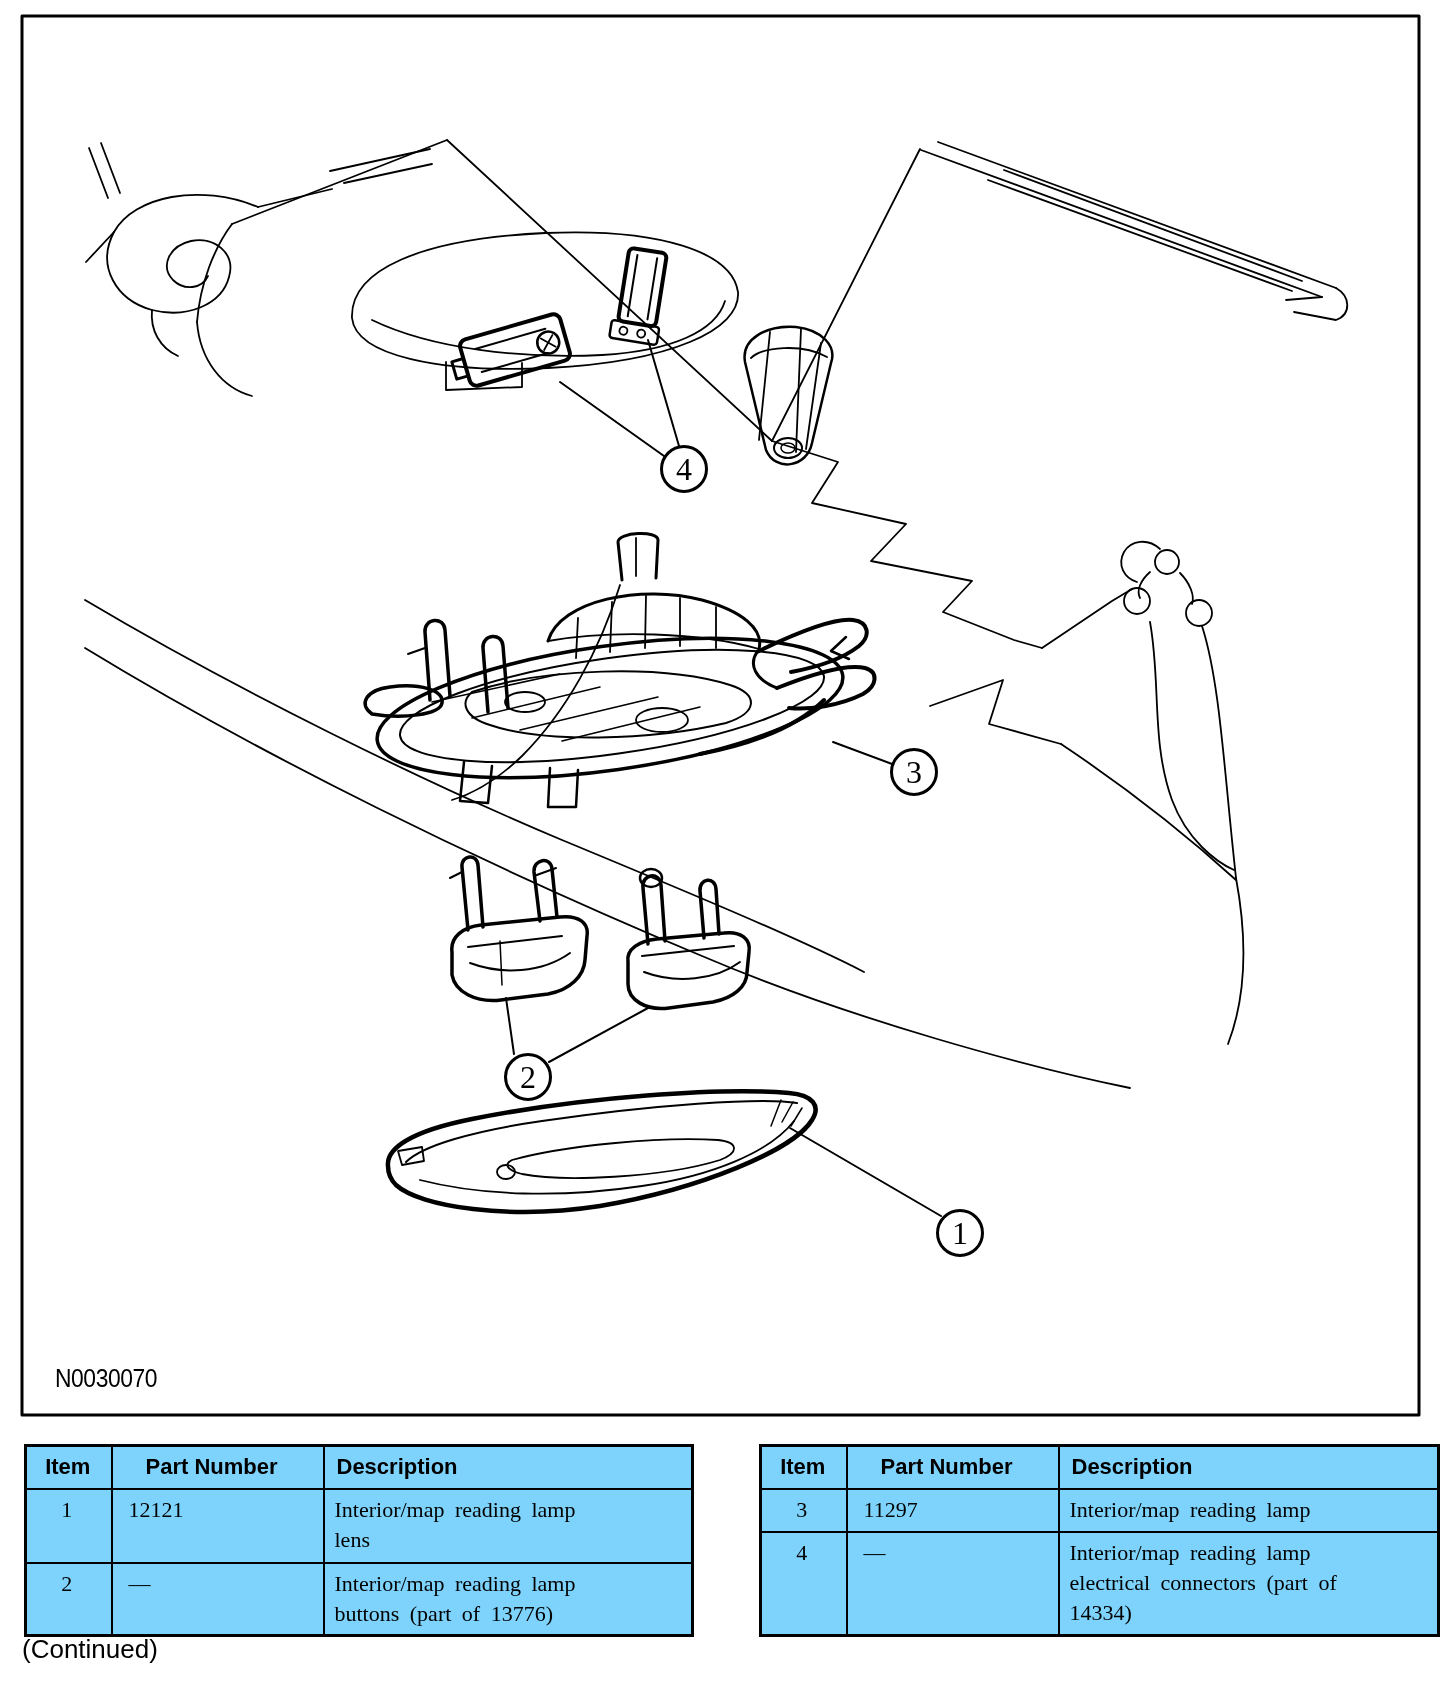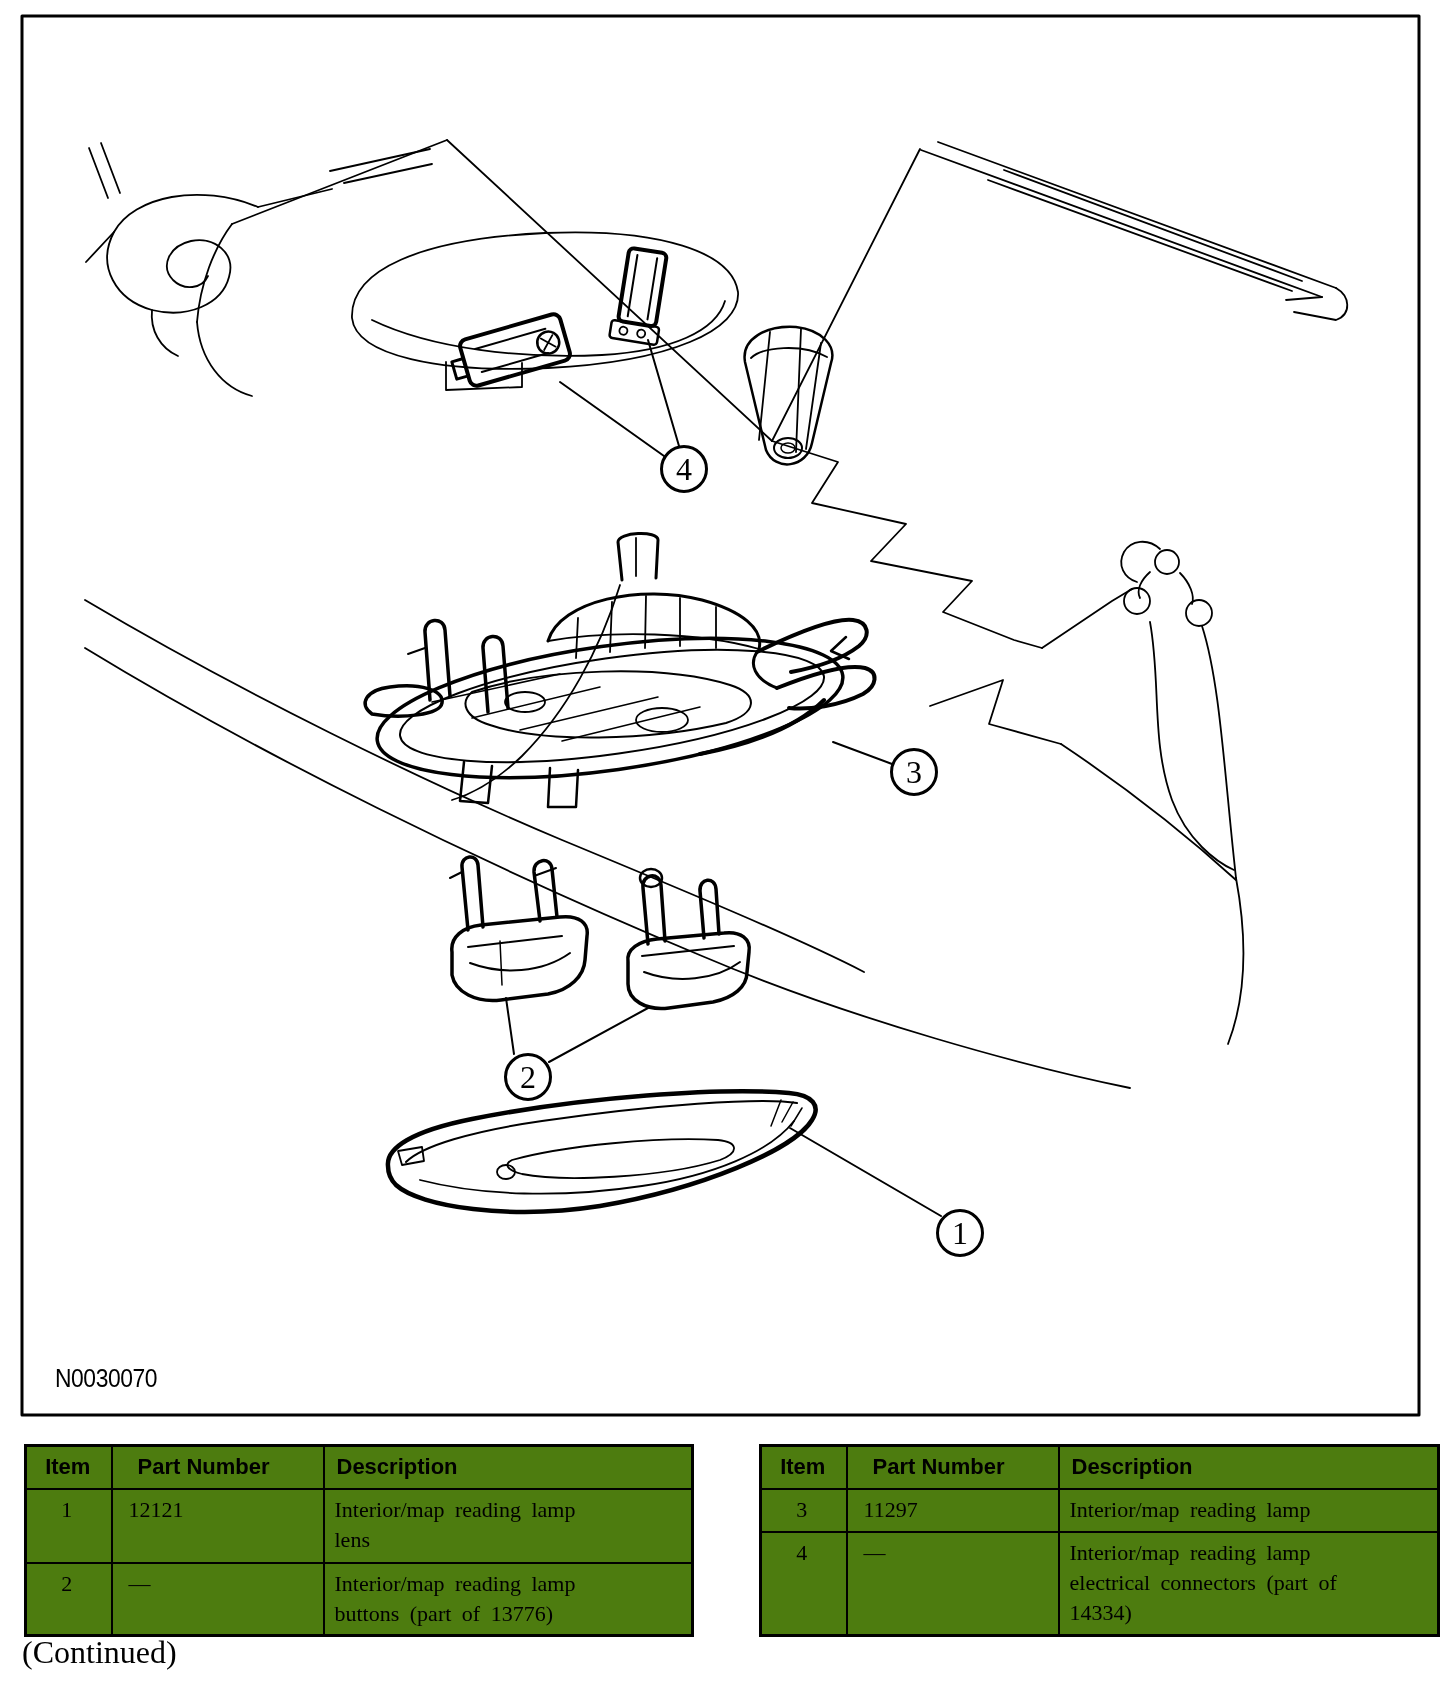--- a/index.html
+++ b/index.html
@@ -16,48 +16,48 @@
     transform:scaleX(0.88);transform-origin:left top;white-space:nowrap;
   }
   .callout{
     position:absolute;width:48px;height:48px;border:3px solid #000;
     border-radius:50%;background:#fff;box-sizing:border-box;
     display:flex;align-items:center;justify-content:center;
     font-family:"Liberation Serif", serif;font-size:32px;line-height:1;
   }
   table.parts{
     position:absolute;border-collapse:collapse;table-layout:fixed;
-    border:3px solid #000;background:#4d7c0f;
+    border:3px solid #000;background:#7dd3fc;
   }
   table.parts th, table.parts td{
     border:2px solid #000;box-sizing:border-box;overflow:hidden;
   }
   table.parts th{
     font-family:"Liberation Sans", sans-serif;font-weight:bold;
     font-size:22px;text-align:left;padding:6px 6px 6px 12px;
     vertical-align:middle;height:43px;
   }
   table.parts th.c-item{text-align:center;padding-left:4px;}
-  table.parts th.c-part{padding-left:25px;}
+  table.parts th.c-part{padding-left:33px;}
   table.parts td{
     font-family:"Liberation Serif", serif;font-size:22px;line-height:30px;
     vertical-align:top;padding:5px 6px 4px 12px;
   }
   table.parts td.c-item{text-align:center;padding-left:2px;}
   table.parts td.c-part{padding-left:16px;}
   table.parts td.c-desc{white-space:pre-line;word-spacing:5px;padding-left:10px;}
   #table-left{left:24px;top:1444px;width:667px;}
   #table-right{left:759px;top:1444px;width:678px;}
   #table-left tbody tr:nth-child(1){height:74px;}
   #table-left tbody tr:nth-child(2){height:73px;}
   #table-right tbody tr:nth-child(1){height:43px;}
   #table-right tbody tr:nth-child(2){height:104px;}
   .continued{
     position:absolute;left:22px;top:1634px;
-    font-family:Liberation Serif, serif;font-size:32px;
+    font-family:Liberation Sans, sans-serif;font-size:26px;
   }
 </style>
 </head>
 <body>
 
 <svg id="art" width="1456" height="1690" viewBox="0 0 1456 1690">
   <g stroke="#000" fill="none" stroke-linecap="round" stroke-linejoin="round">
 
     <rect x="22" y="16" width="1397" height="1399" stroke-width="3"></rect>
 

